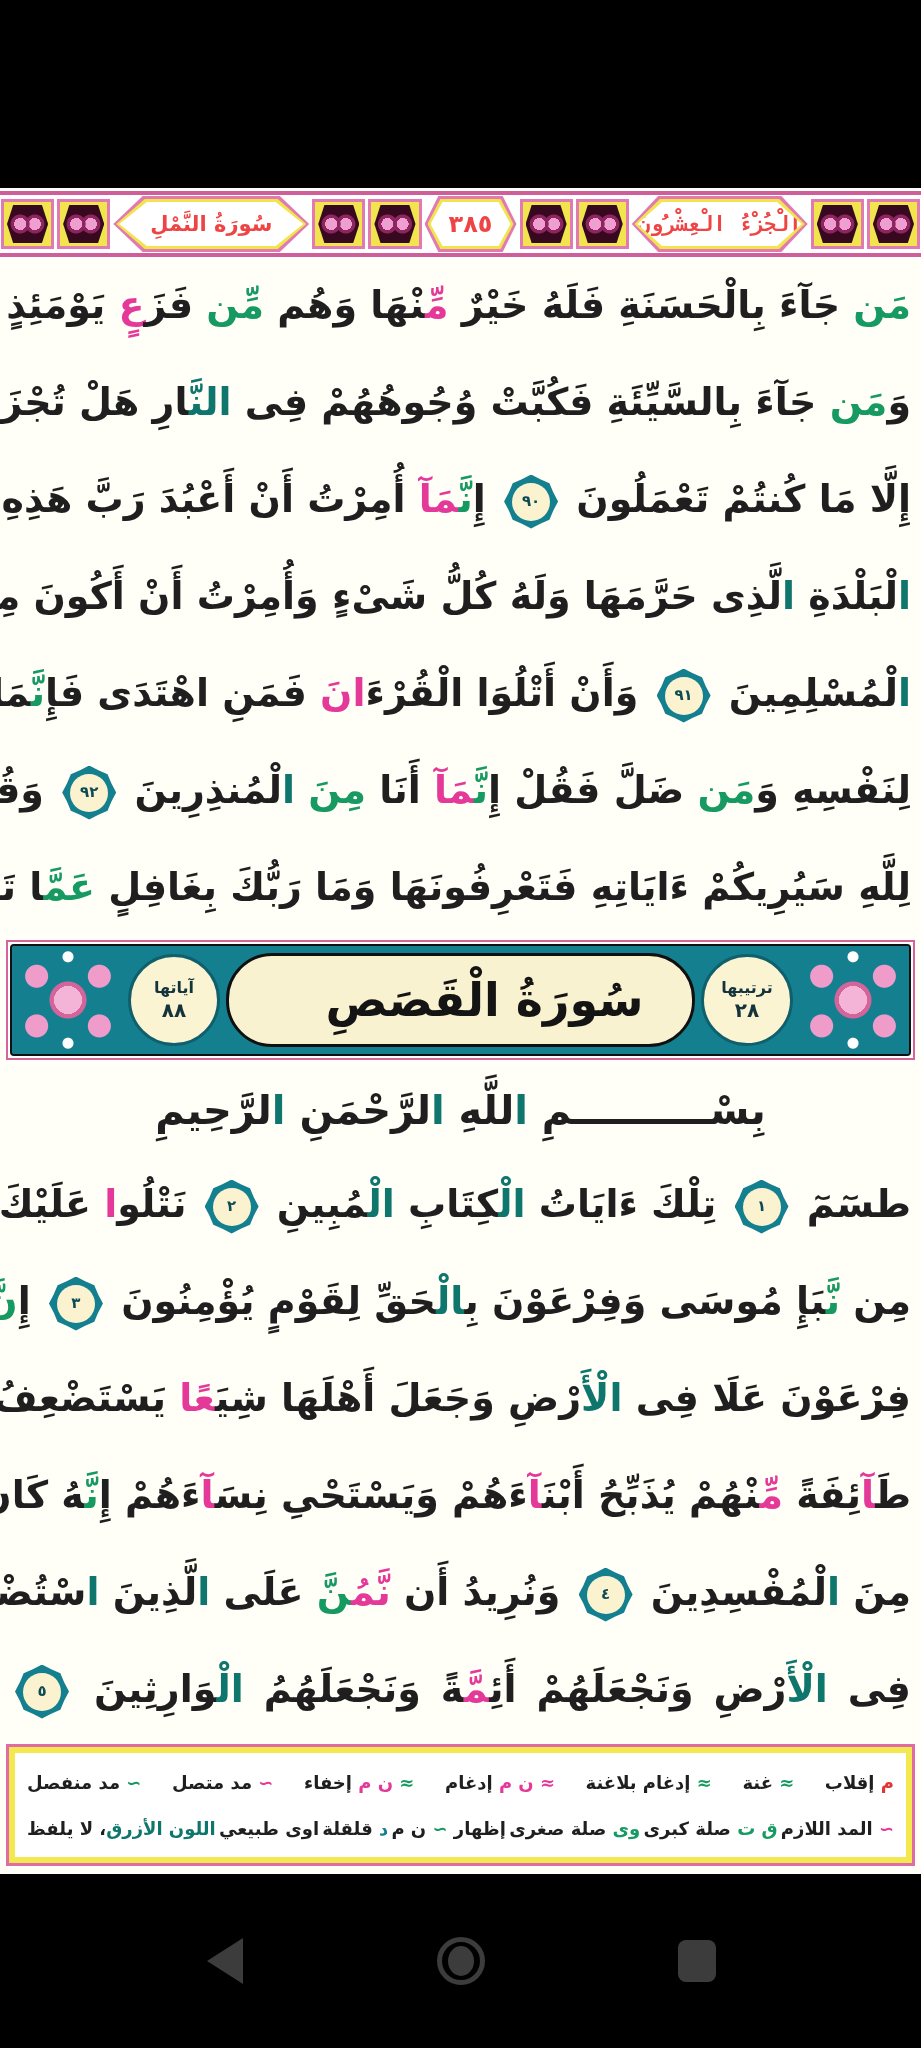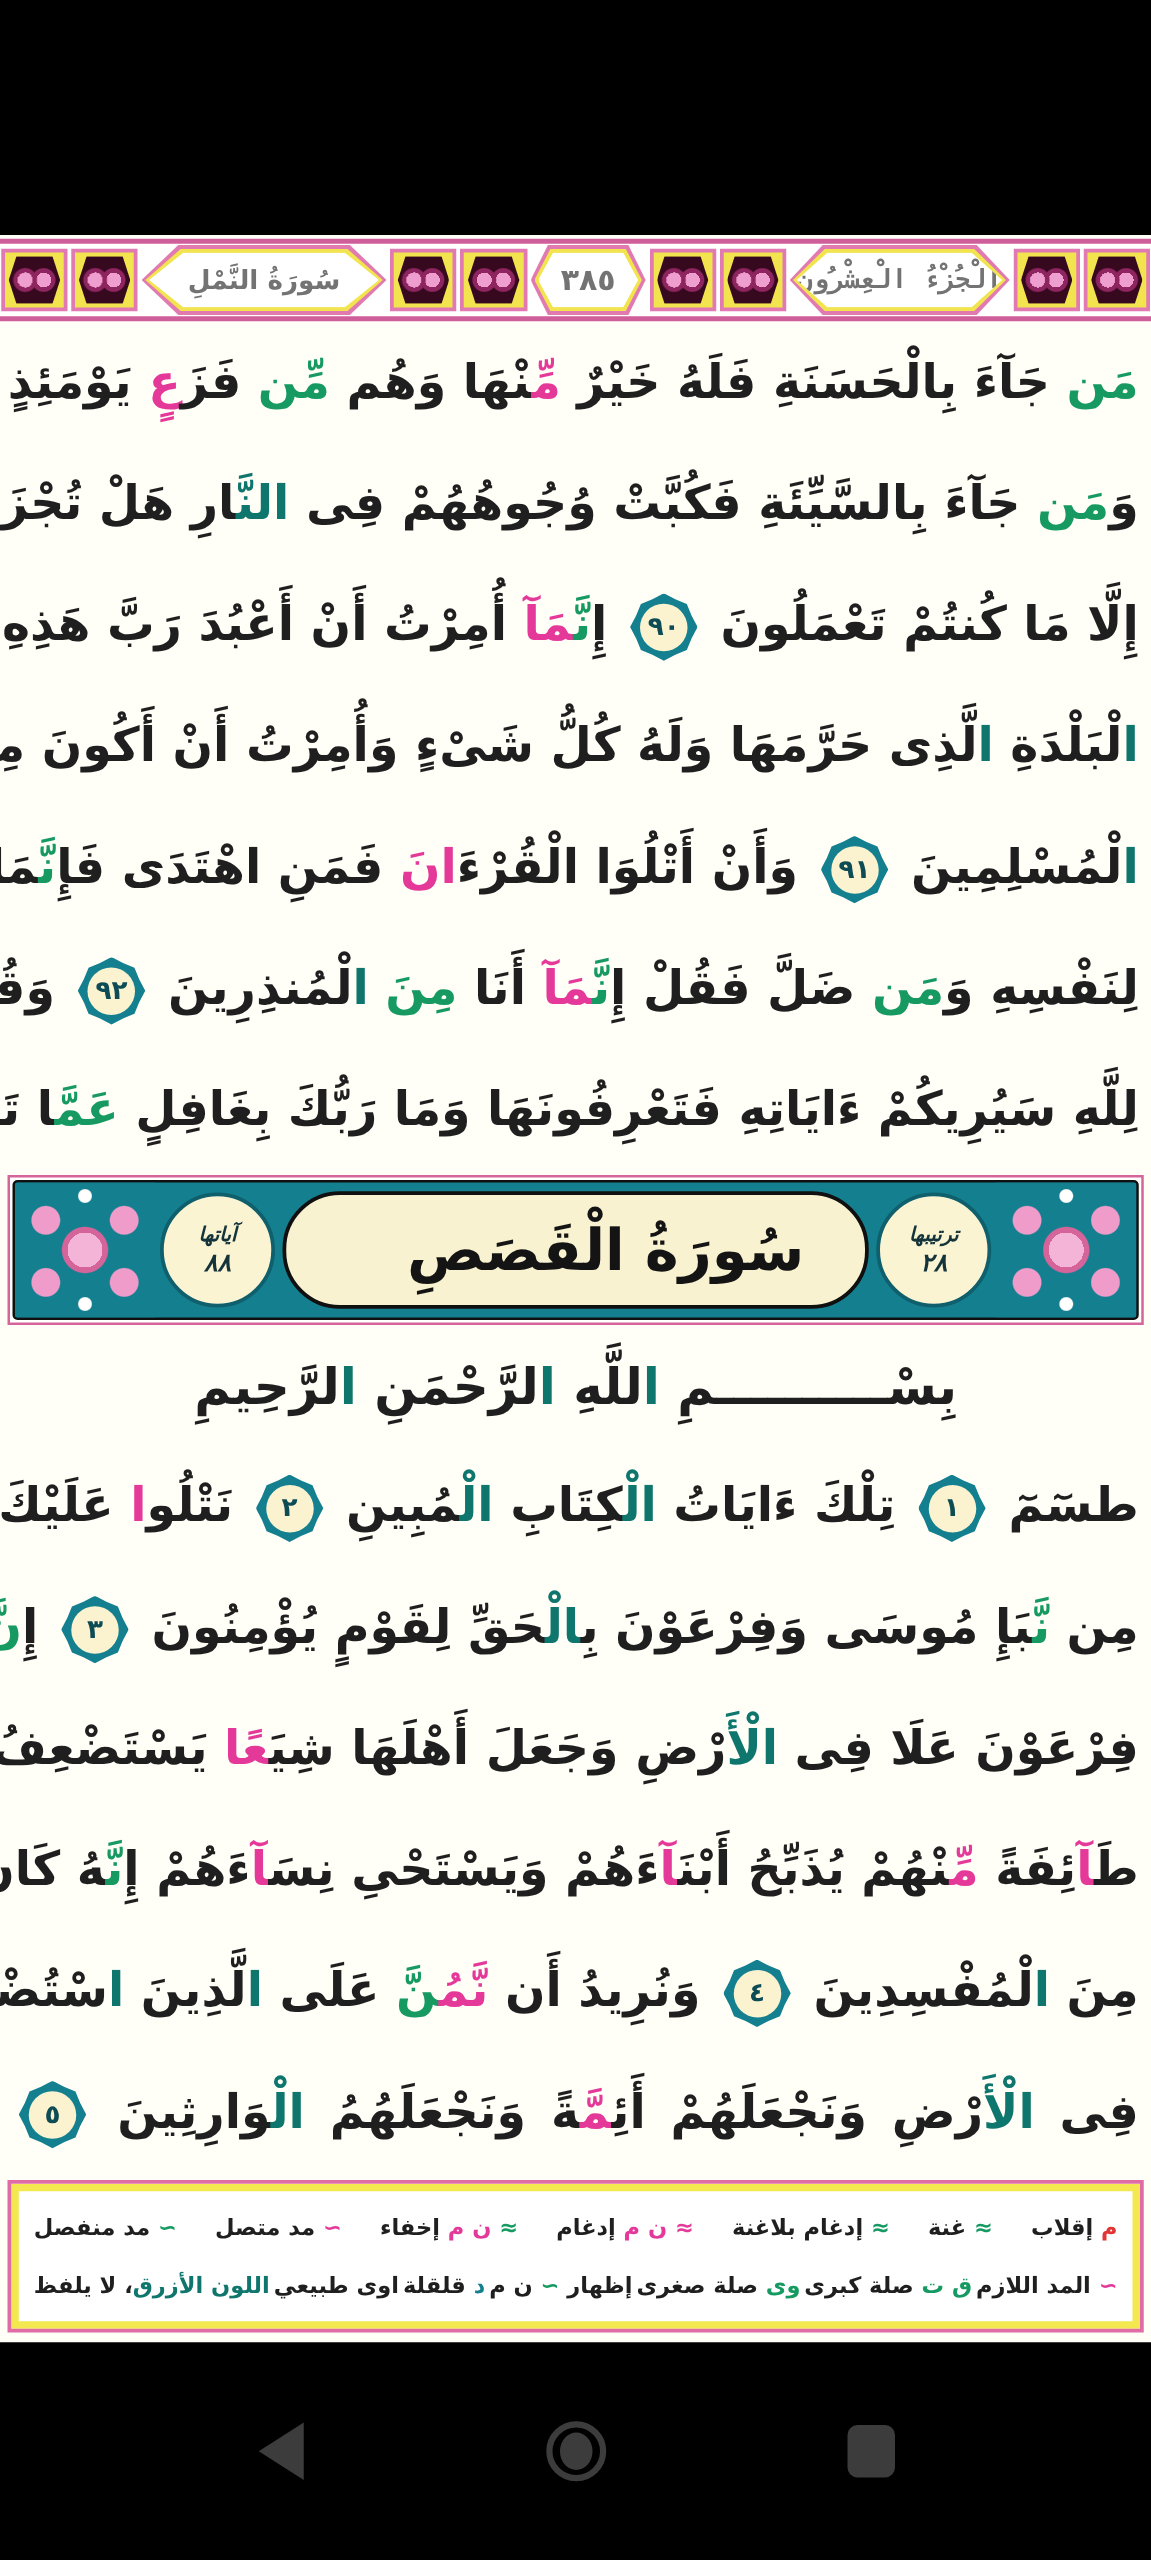--- a/index.html
+++ b/index.html
@@ -19,59 +19,59 @@
   .orn { width:66px; height:50px; background:#e27ab2; padding:3px; flex:1 1 40px; min-width:0;
          display:flex; }
   .orn2 { flex:1; background:#f1e44e; padding:3px; display:flex; }
   .orn3 { flex:1; background:#37091f;
     background-image:
       radial-gradient(circle at 32% 50%, #ef9ed0 0 6px, #8f2560 6px 9px, transparent 10px),
       radial-gradient(circle at 68% 50%, #ef9ed0 0 6px, #8f2560 6px 9px, transparent 10px); }
   .cart { height:56px; background:#e27ab2; padding:3px; flex:none; display:flex; }
   .cart2 { flex:1; background:#f1e44e; padding:3px; display:flex; }
   .cart3 { flex:1; background:#fff; display:flex; align-items:center; justify-content:center;
-           color:#737373; font-weight:bold; white-space:nowrap; }
+           color:#ef4444; font-weight:bold; white-space:nowrap; }
   .w-naml { width:196px; } .w-juz { width:176px;font-family:Liberation Mono, monospace; } .w-num { width:92px; }
   .cart .cart3 { font-size:21px; }
   .w-num .cart3 { font-size:24px;text-align:center; }
 
   
   .qtext { direction:rtl; padding:0 10px; }
   .qline { height:97px; line-height:97px; font-size:38px; font-weight:bold; color:#1f1f1f;
            text-align:justify; text-align-last:justify; white-space:nowrap; overflow:visible; }
   .c-ink  { color:#1f1f1f; }
   .c-green{ color:#169a62; }
   .c-pink { color:#e5399a; }
   .c-blue { color:#0f766e; }
   .c-red  { color:#e23535; }
   .c-teal { color:#12808f; }
   .vmark { display:inline-flex; align-items:center; justify-content:center;
     width:54px; height:54px; vertical-align:middle; margin:0 5px; background:#14808f;
     clip-path:polygon(50% 0,67% 9%,84% 16%,91% 33%,100% 50%,91% 67%,84% 84%,67% 91%,50% 100%,33% 91%,16% 84%,9% 67%,0 50%,9% 33%,16% 16%,33% 9%); }
   .vnum { width:38px; height:38px; background:#fbf3d0; border-radius:50%;
     display:flex; align-items:center; justify-content:center;
-    font-size:21px; font-weight:bold; color:#0d4b55; line-height:1; }
+    font-size:15px; font-weight:bold; color:#0d4b55; line-height:1; }
 
   
   .surah-band { margin:4px 6px; border:2px solid #d4649a; padding:2px; background:#fff; }
   .sb-frame { height:112px; background:#14808f; border:2px solid #101010; border-radius:4px;
     display:flex; align-items:stretch; direction:rtl; overflow:hidden; }
   .sb-flower { width:112px; flex:none; background:#14808f;
     background-image:
       radial-gradient(circle at 50% 50%, #f3b4d8 0 14px, #d4649a 14px 18px, transparent 19px),
       radial-gradient(circle at 22% 28%, #ef9ccb 0 11px, transparent 12px),
       radial-gradient(circle at 78% 28%, #ef9ccb 0 11px, transparent 12px),
       radial-gradient(circle at 22% 74%, #ef9ccb 0 11px, transparent 12px),
       radial-gradient(circle at 78% 74%, #ef9ccb 0 11px, transparent 12px),
       radial-gradient(circle at 50% 10%, #fff 0 5px, transparent 6px),
       radial-gradient(circle at 50% 90%, #fff 0 5px, transparent 6px); }
   .sb-circle { width:92px; flex:none; align-self:center; height:92px; margin:0 4px;
     background:#faf4d3; border:3px solid #0f5f6d; border-radius:50%;
     display:flex; flex-direction:column; align-items:center; justify-content:center;
-    color:#14333a; font-weight:bold;font-style:italic; }
+    color:#14333a; font-weight:bold; }
   .sb-circle .lbl { font-size:16px; line-height:1.2; }
   .sb-circle .num { font-size:20px; line-height:1.2; }
   .sb-center { flex:1; margin:7px 2px; background:#f8f2d0; border:3px solid #101010;
     border-radius:46px; display:flex; align-items:center; justify-content:center; }
   .sb-title { font-size:46px; font-weight:bold; color:#141414;margin-left:48px; }
 
   
   .bismillah .qline { height:92px; line-height:92px; font-size:40px;
     text-align:right; text-align-last:center; }
 

